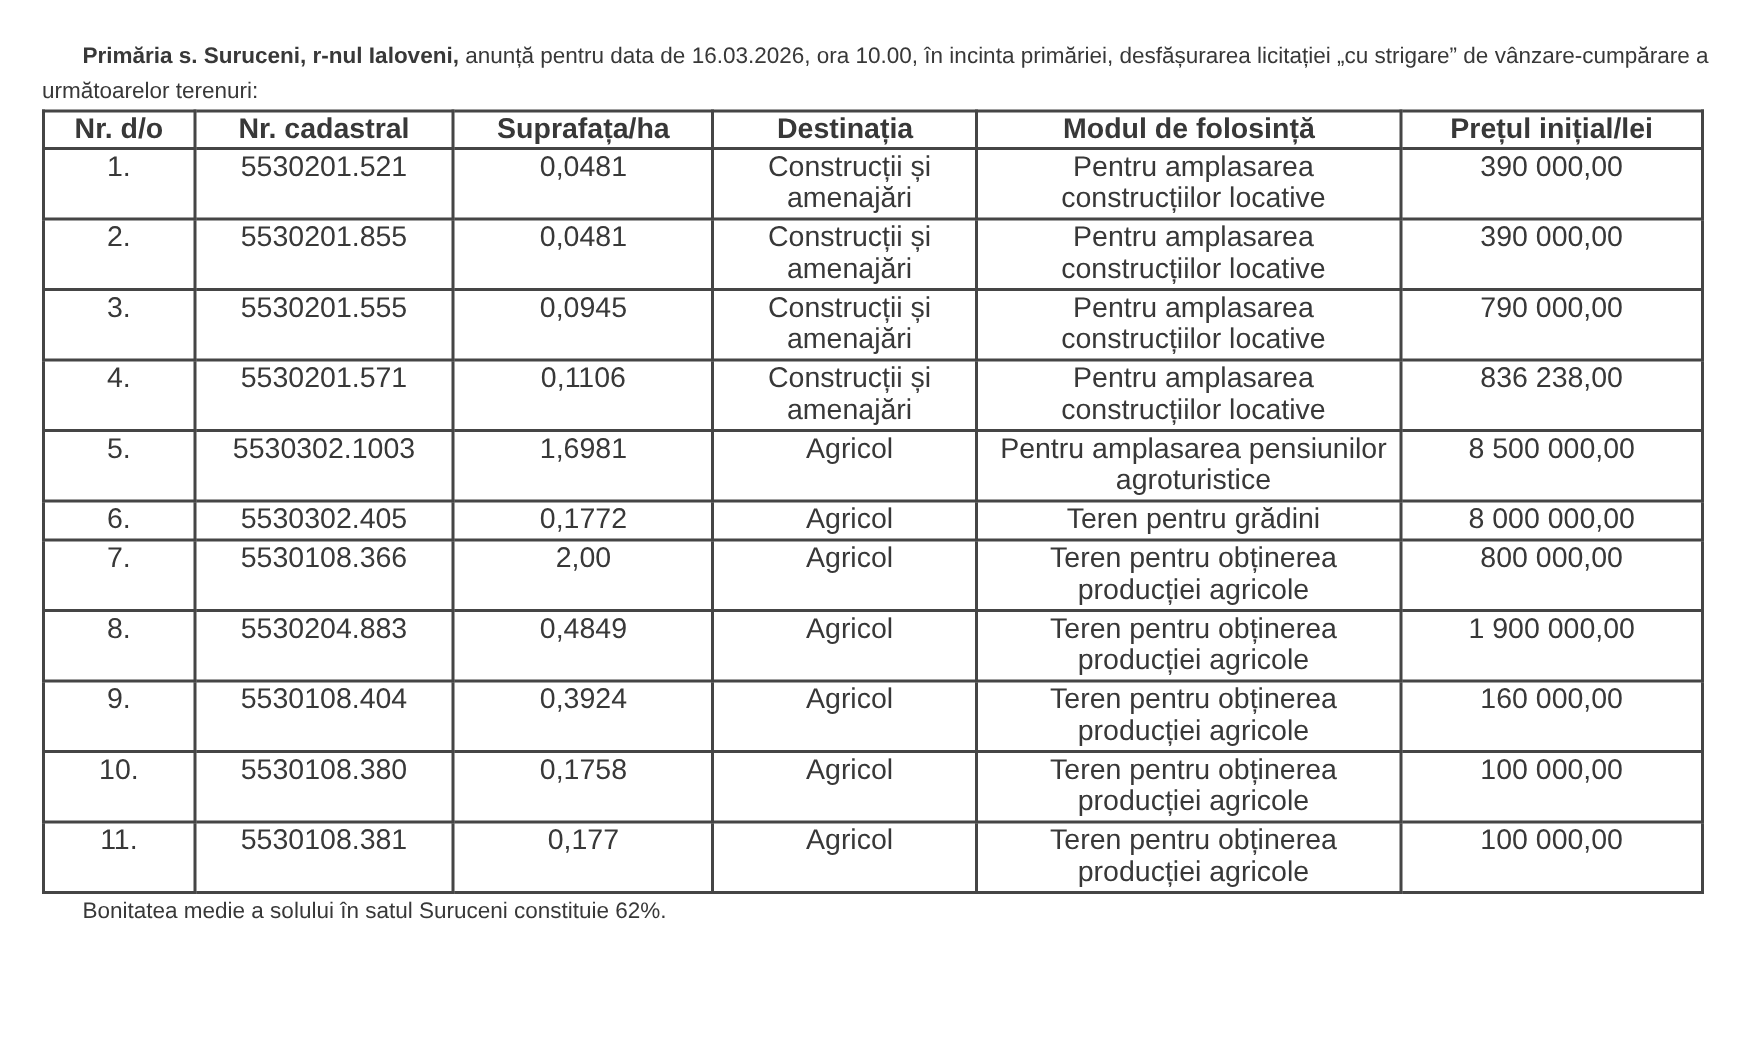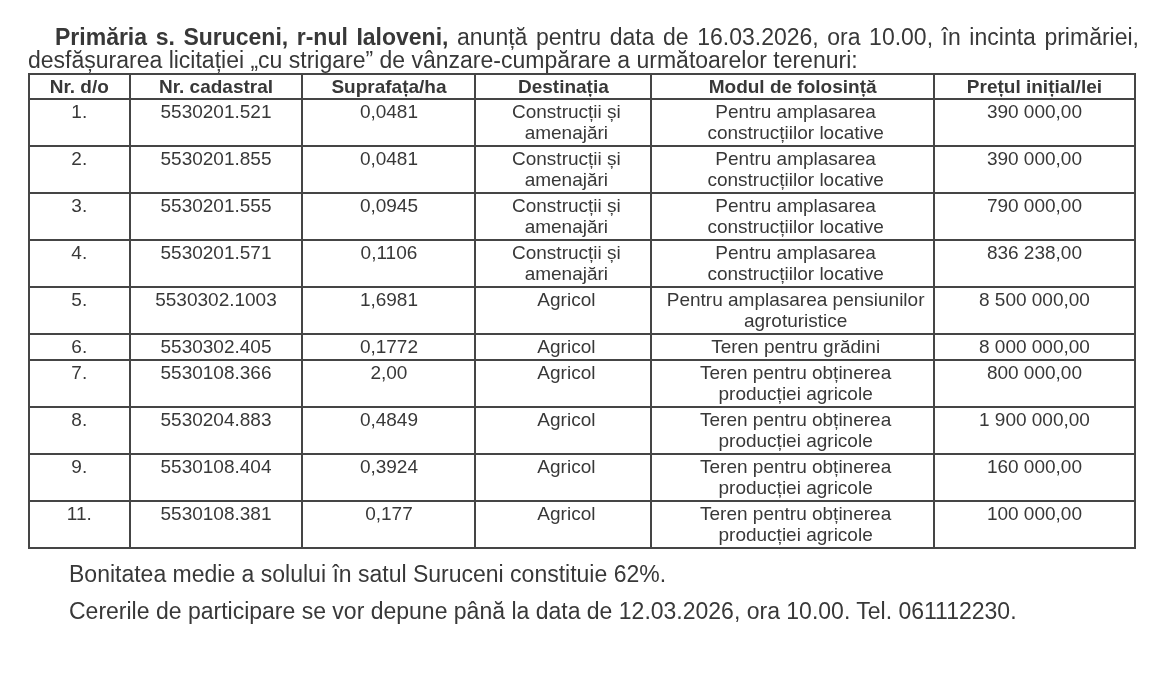--- a/index.html
+++ b/index.html
@@ -12,21 +12,21 @@
     height: 695px;
     overflow: hidden;
     font-family: "Liberation Sans", sans-serif;
     color: #383838;
   }
   .page {
     padding: 26px 30px 0 28px;
   }
   p {
     margin: 0;
-    font-size: 23px;
+    font-size: 15px;
     line-height: 23px;
     text-align: justify;
     text-indent: 27px;
   }
   p.intro b {
     font-weight: bold;
   }
   table.auction {
     width: 1108px;
     border-collapse: collapse;
@@ -46,21 +46,21 @@
     padding: 1px 2px;
     text-align: center;
     margin-left: 48px;
   }
   td {
     line-height: 21px;
     padding: 1px 2px 2px;
   }
   td.c0, td.c1, td.c2, td.c5 { text-align: center; }
   td.c3, td.c4 { text-align: center; padding-left: 8px; }
-  .notes p { margin: 14px; }
+  .notes p { margin: 0; }
 </style>
 </head>
 <body>
 
 <div class="page">
 
   <p class="intro"><b>Primăria s. Suruceni, r-nul Ialoveni,</b><span> anunță pentru data de 16.03.2026, ora 10.00, în incinta primăriei, desfășurarea licitației „cu strigare” de vânzare-cumpărare a următoarelor terenuri:</span></p>
 
   <table class="auction">
     <colgroup>
@@ -148,28 +148,35 @@
         </tr>
         <tr>
           <td class="c0">9.</td>
           <td class="c1">5530108.404</td>
           <td class="c2">0,3924</td>
           <td class="c3">Agricol</td>
           <td class="c4">Teren pentru obținerea producției agricole</td>
           <td class="c5">160 000,00</td>
         </tr>
         <tr>
+          <td class="c0">10.</td>
+          <td class="c1">5530108.380</td>
+          <td class="c2">0,1758</td>
+          <td class="c3">Agricol</td>
+          <td class="c4">Teren pentru obținerea producției agricole</td>
+          <td class="c5">100 000,00</td>
+        </tr>
+        <tr>
           <td class="c0">11.</td>
           <td class="c1">5530108.381</td>
           <td class="c2">0,177</td>
           <td class="c3">Agricol</td>
           <td class="c4">Teren pentru obținerea producției agricole</td>
           <td class="c5">100 000,00</td>
         </tr>
       </tbody>
   </table>
 
   <div class="notes">
     <p>Bonitatea medie a solului în satul Suruceni constituie 62%.</p>
-    <p>Cererile de participare se vor depune până la data de 12.03.2026, ora 10.00. Tel. 061112230.</p>
   </div>
 
 </div>
 
 </body></html>

